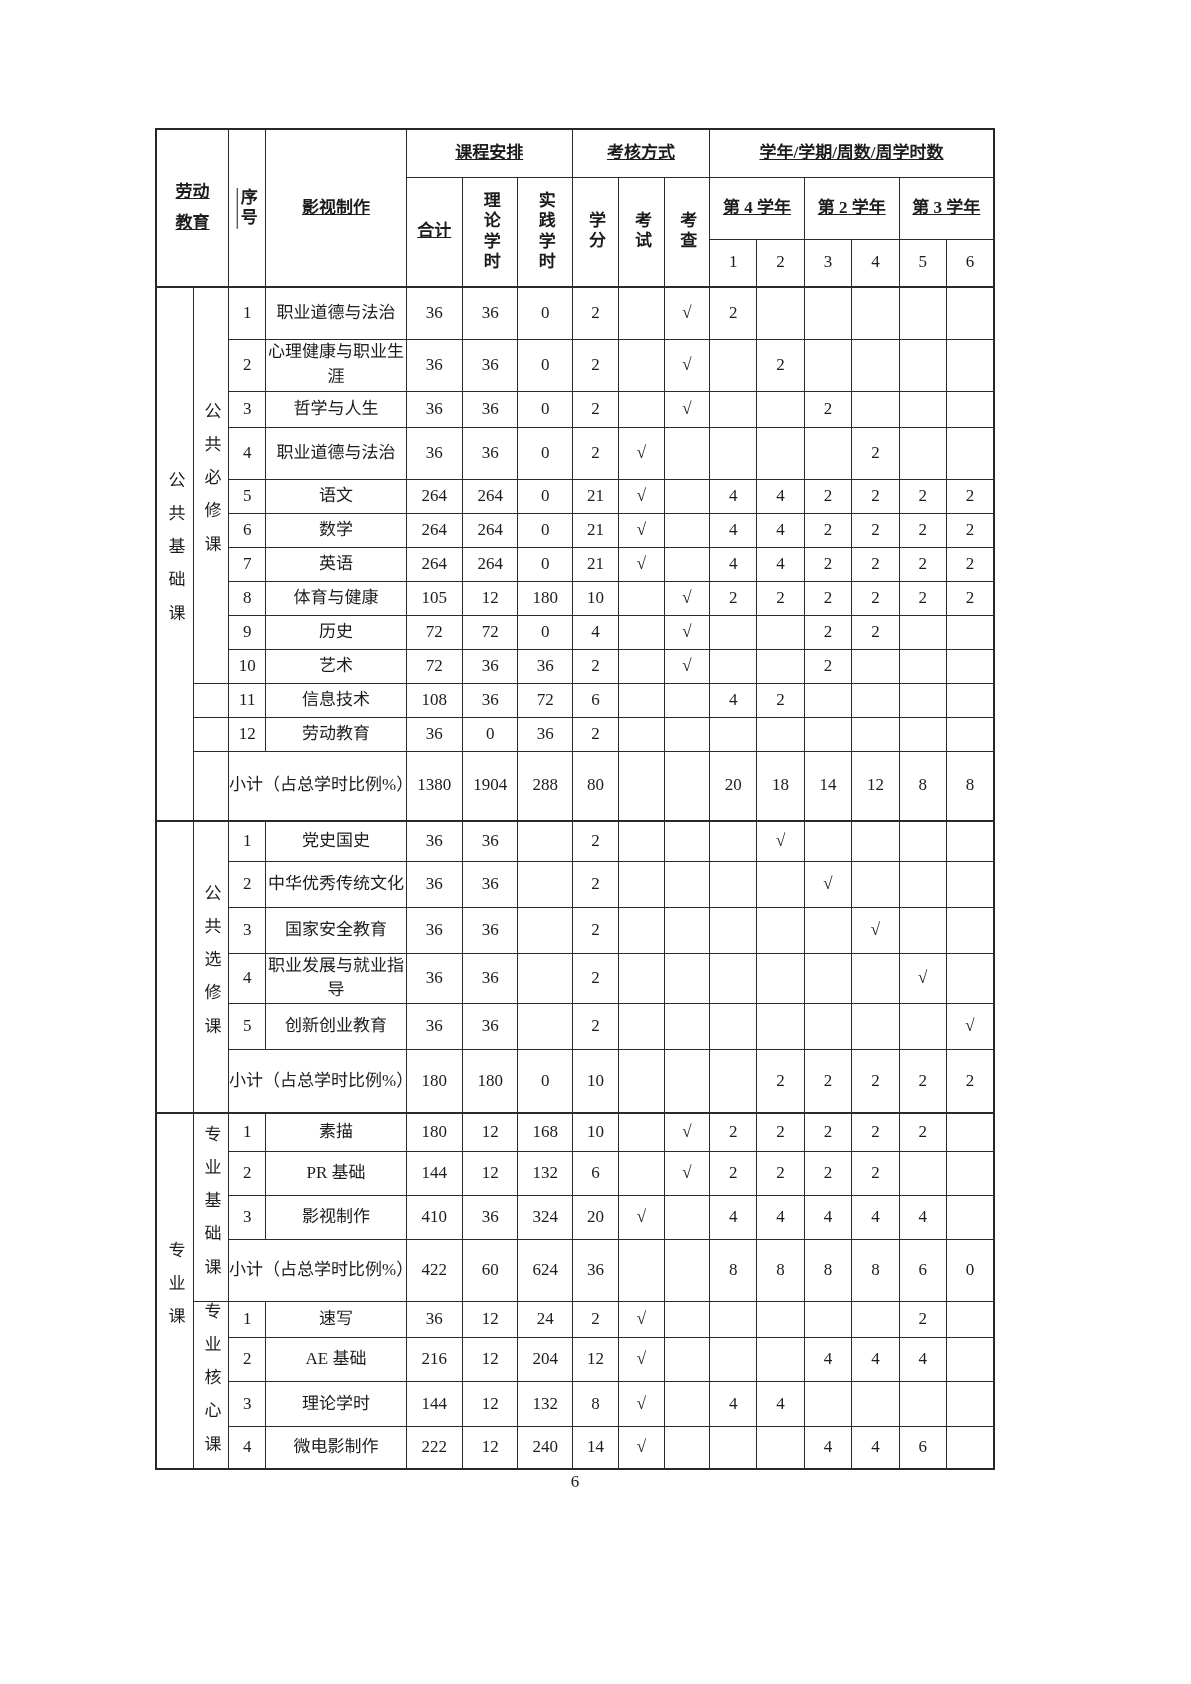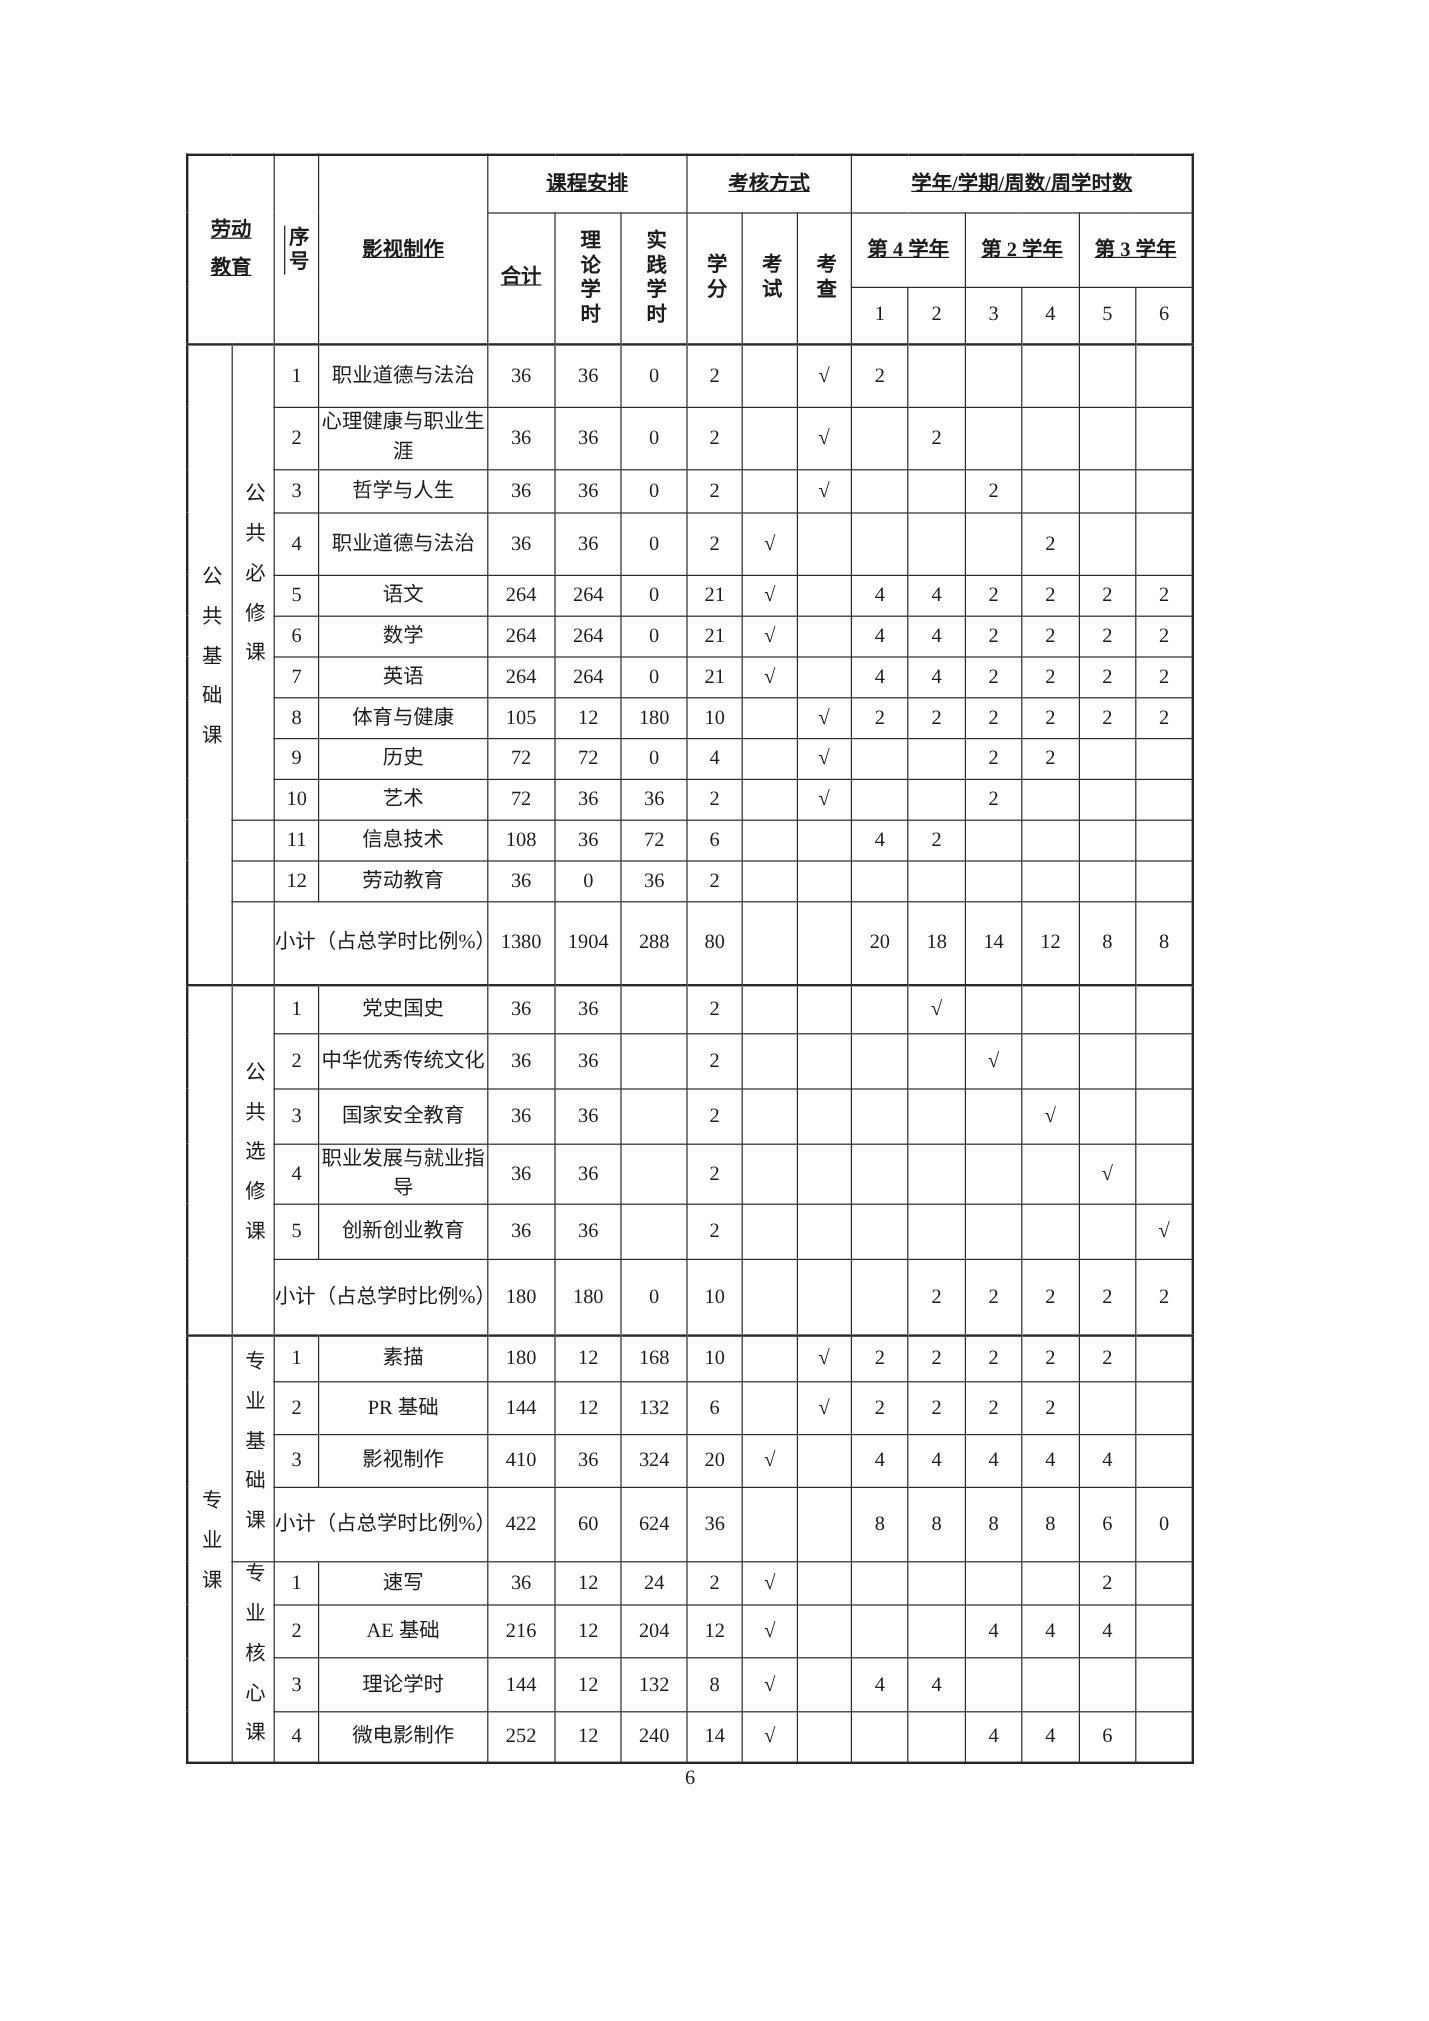--- a/index.html
+++ b/index.html
@@ -545,21 +545,21 @@
           <td class="val">4</td>
           <td class="val">4</td>
           <td class="val"></td>
           <td class="val"></td>
           <td class="val"></td>
           <td class="val"></td>
         </tr>
         <tr style="height: 40px;">
           <td class="num-cell">4</td>
           <td class="name-cell">微电影制作</td>
-          <td class="val">252</td>
+          <td class="val">222</td>
           <td class="val">12</td>
           <td class="val">240</td>
           <td class="val">14</td>
           <td class="val">√</td>
           <td class="val"></td>
           <td class="val"></td>
           <td class="val"></td>
           <td class="val">4</td>
           <td class="val">4</td>
           <td class="val">6</td>

